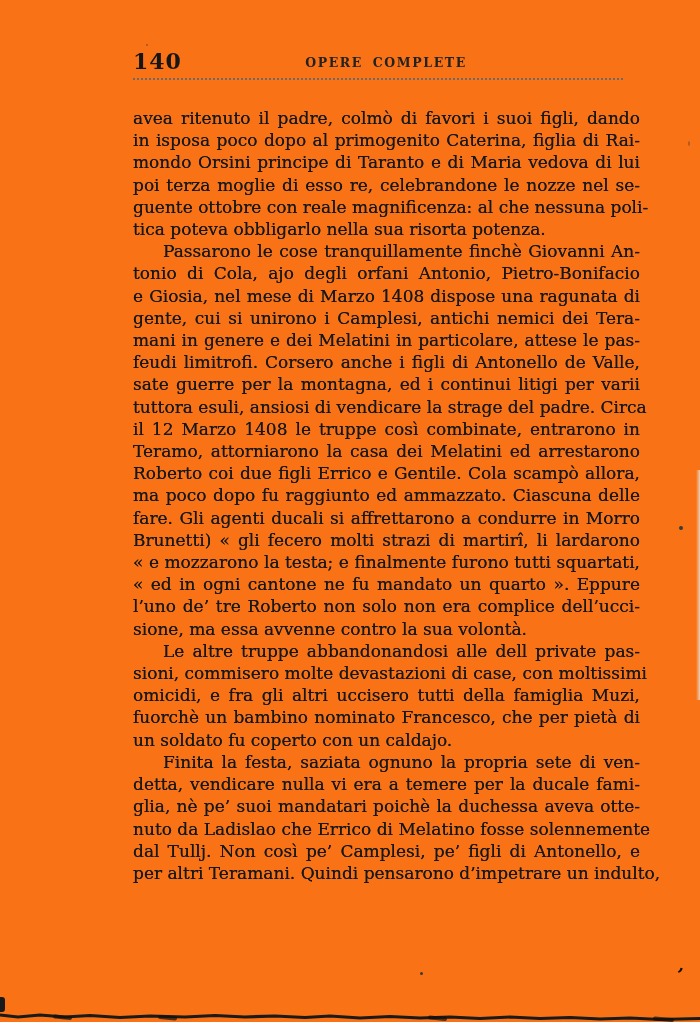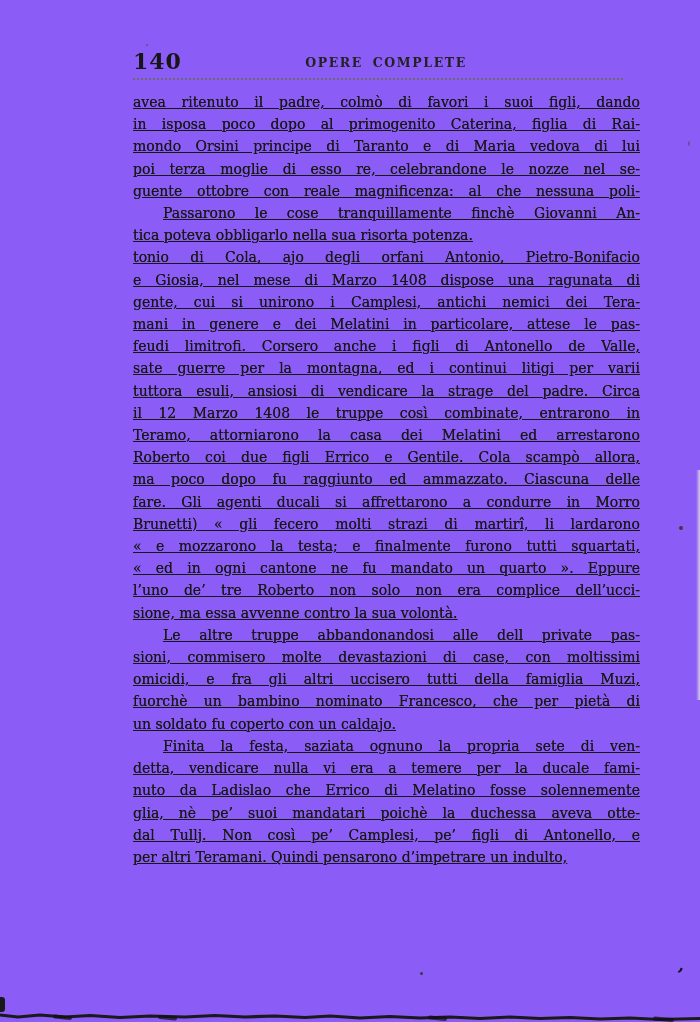--- a/index.html
+++ b/index.html
@@ -10,21 +10,21 @@
     width: 700px;
     height: 1022px;
     background: #ffffff;
     font-family: "DejaVu Serif", "Liberation Serif", serif;
     overflow: hidden;
   }
   .page {
     position: relative;
     width: 700px;
     height: 1022px;
-    background: #8b5cf6;
+    background: #f97316;
     color: #1b1b1b;
   }
   
   .header {
     position: absolute;
     left: 133px;
     top: 46px;
     width: 490px;
     height: 34px;
   }
@@ -54,27 +54,26 @@
     left: 0;
     top: 32px;
     width: 490px;
     height: 0;
     border-bottom: 2px dotted #6a6a6a;
   }
   
   .text-block {
     position: absolute;
     left: 133px;
-    top: 91px;
+    top: 107px;
     width: 507px;
-    font-size: 14px;
+    font-size: 17px;
     line-height: 22.2px;
     color: #171717;
     text-shadow: 0 0 0.45px #2a2a2a;
-    text-decoration: underline;
   }
   .line {
     text-align: justify;
     text-align-last: justify;
     white-space: nowrap;
   }
   .line.end {
     text-align-last: left;
   }
   .line.first {
@@ -133,22 +132,22 @@
     <div class="running-title">OPERE COMPLETE</div>
     <div class="header-rule"></div>
   </div>
 
   <div class="text-block">
       <div class="line">avea ritenuto il padre, colmò di favori i suoi figli, dando</div>
       <div class="line">in isposa poco dopo al primogenito Caterina, figlia di Rai-</div>
       <div class="line">mondo Orsini principe di Taranto e di Maria vedova di lui</div>
       <div class="line">poi terza moglie di esso re, celebrandone le nozze nel se-</div>
       <div class="line">guente ottobre con reale magnificenza: al che nessuna poli-</div>
+      <div class="line end">tica poteva obbligarlo nella sua risorta potenza.</div>
       <div class="line first">Passarono le cose tranquillamente finchè Giovanni An-</div>
-      <div class="line end">tica poteva obbligarlo nella sua risorta potenza.</div>
       <div class="line">tonio di Cola, ajo degli orfani Antonio, Pietro-Bonifacio</div>
       <div class="line">e Giosia, nel mese di Marzo 1408 dispose una ragunata di</div>
       <div class="line">gente, cui si unirono i Camplesi, antichi nemici dei Tera-</div>
       <div class="line">mani in genere e dei Melatini in particolare, attese le pas-</div>
       <div class="line">feudi limitrofi. Corsero anche i figli di Antonello de Valle,</div>
       <div class="line">sate guerre per la montagna, ed i continui litigi per varii</div>
       <div class="line">tuttora esuli, ansiosi di vendicare la strage del padre. Circa</div>
       <div class="line">il 12 Marzo 1408 le truppe così combinate, entrarono in</div>
       <div class="line">Teramo, attorniarono la casa dei Melatini ed arrestarono</div>
       <div class="line">Roberto coi due figli Errico e Gentile. Cola scampò allora,</div>
@@ -159,22 +158,22 @@
       <div class="line">« ed in ogni cantone ne fu mandato un quarto ». Eppure</div>
       <div class="line">l’uno de’ tre Roberto non solo non era complice dell’ucci-</div>
       <div class="line end">sione, ma essa avvenne contro la sua volontà.</div>
       <div class="line first">Le altre truppe abbandonandosi alle dell private pas-</div>
       <div class="line">sioni, commisero molte devastazioni di case, con moltissimi</div>
       <div class="line">omicidi, e fra gli altri uccisero tutti della famiglia Muzi,</div>
       <div class="line">fuorchè un bambino nominato Francesco, che per pietà di</div>
       <div class="line end">un soldato fu coperto con un caldajo.</div>
       <div class="line first">Finita la festa, saziata ognuno la propria sete di ven-</div>
       <div class="line">detta, vendicare nulla vi era a temere per la ducale fami-</div>
+      <div class="line">glia, nè pe’ suoi mandatari poichè la duchessa aveva otte-</div>
       <div class="line">nuto da Ladislao che Errico di Melatino fosse solennemente</div>
-      <div class="line">glia, nè pe’ suoi mandatari poichè la duchessa aveva otte-</div>
       <div class="line">dal Tullj. Non così pe’ Camplesi, pe’ figli di Antonello, e</div>
       <div class="line end">per altri Teramani. Quindi pensarono d’impetrare un indulto,</div>
     </div>
 
   <div class="speck" style="left:679px; top:526px; width:4px; height:4px;"></div>
   <div class="speck" style="left:420px; top:972px; width:3px; height:3px;"></div>
   <div class="speck" style="left:146px; top:44px; width:2px; height:2px; opacity:.5;"></div>
   <div class="speck" style="left:688px; top:141px; width:2px; height:5px; opacity:.4;"></div>
   <div class="right-shade"></div>
   <div class="ink-blob">,</div>

